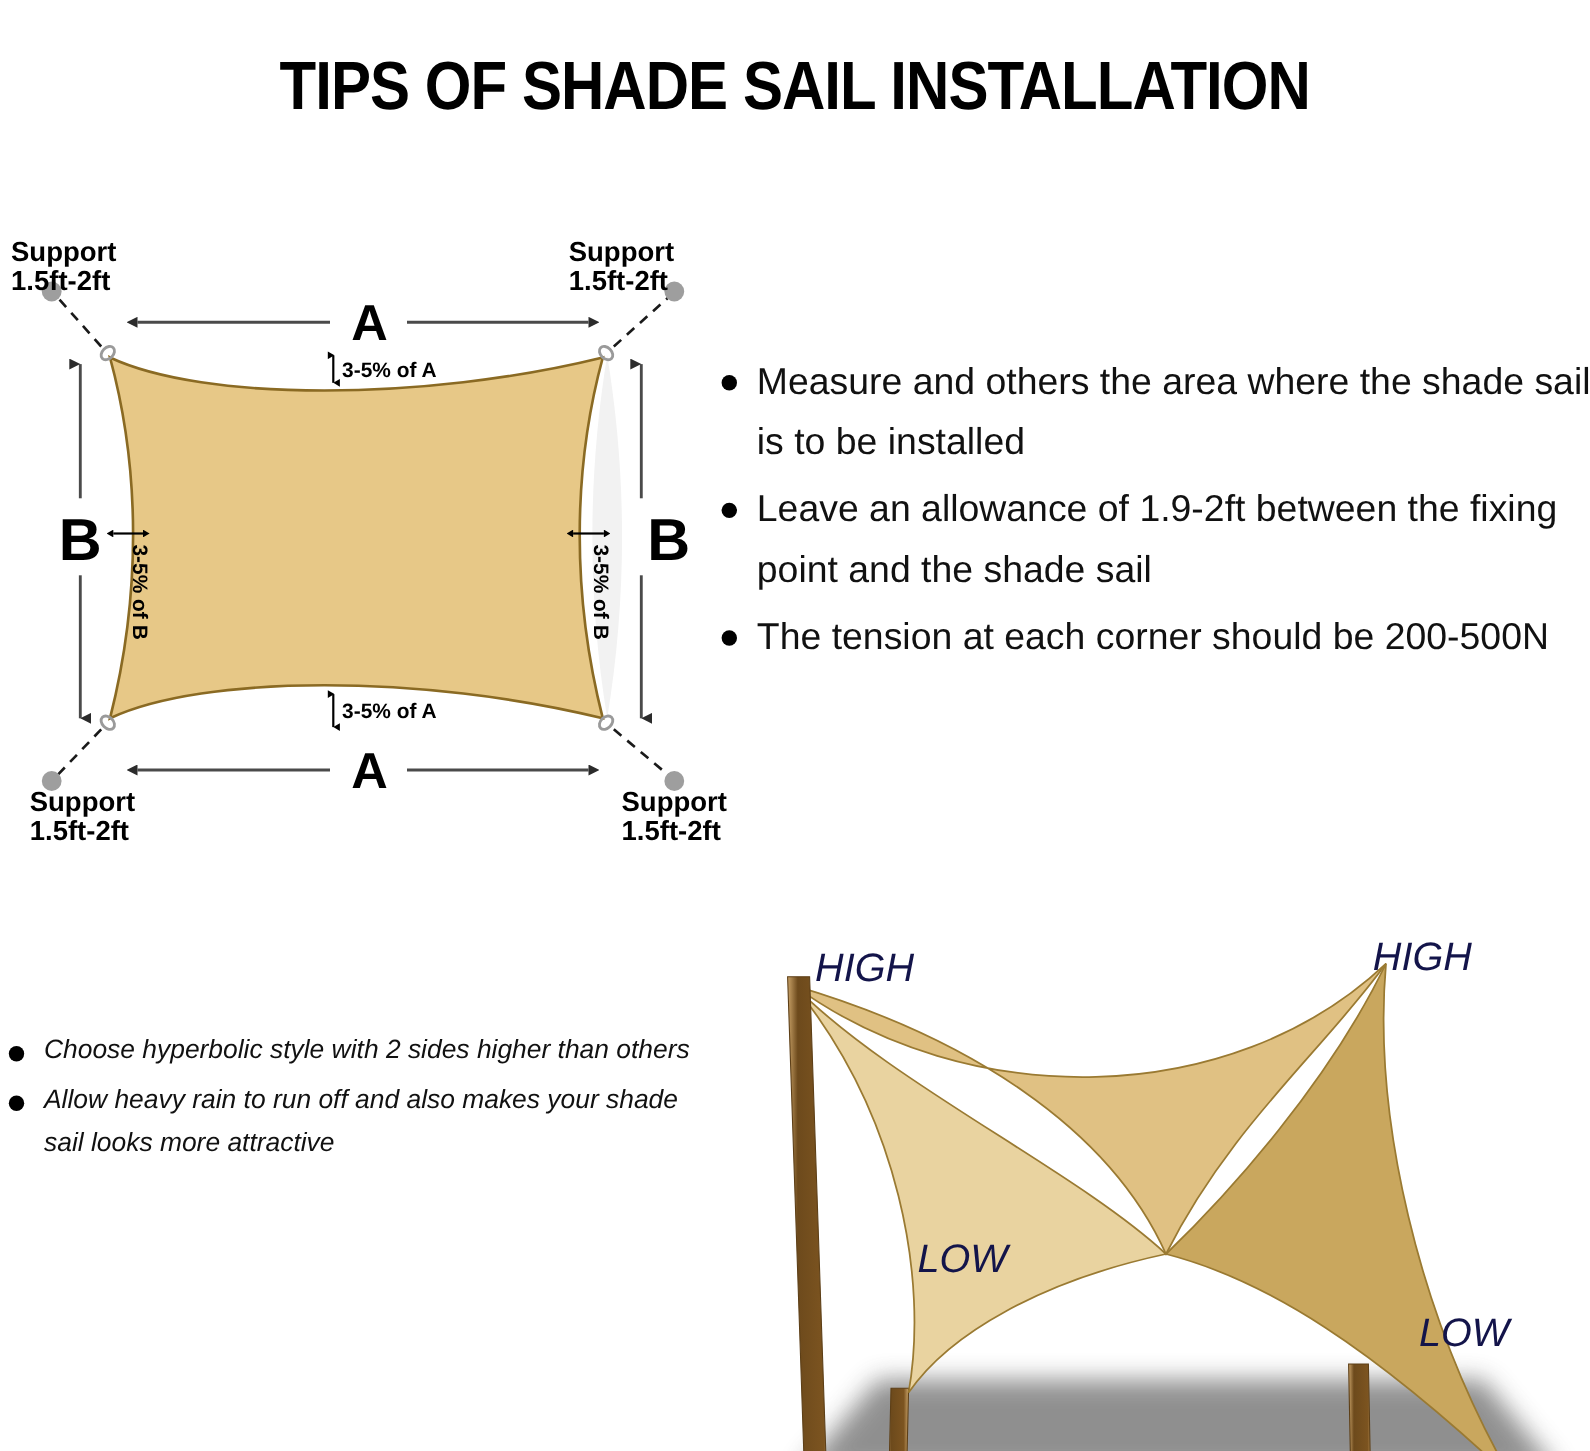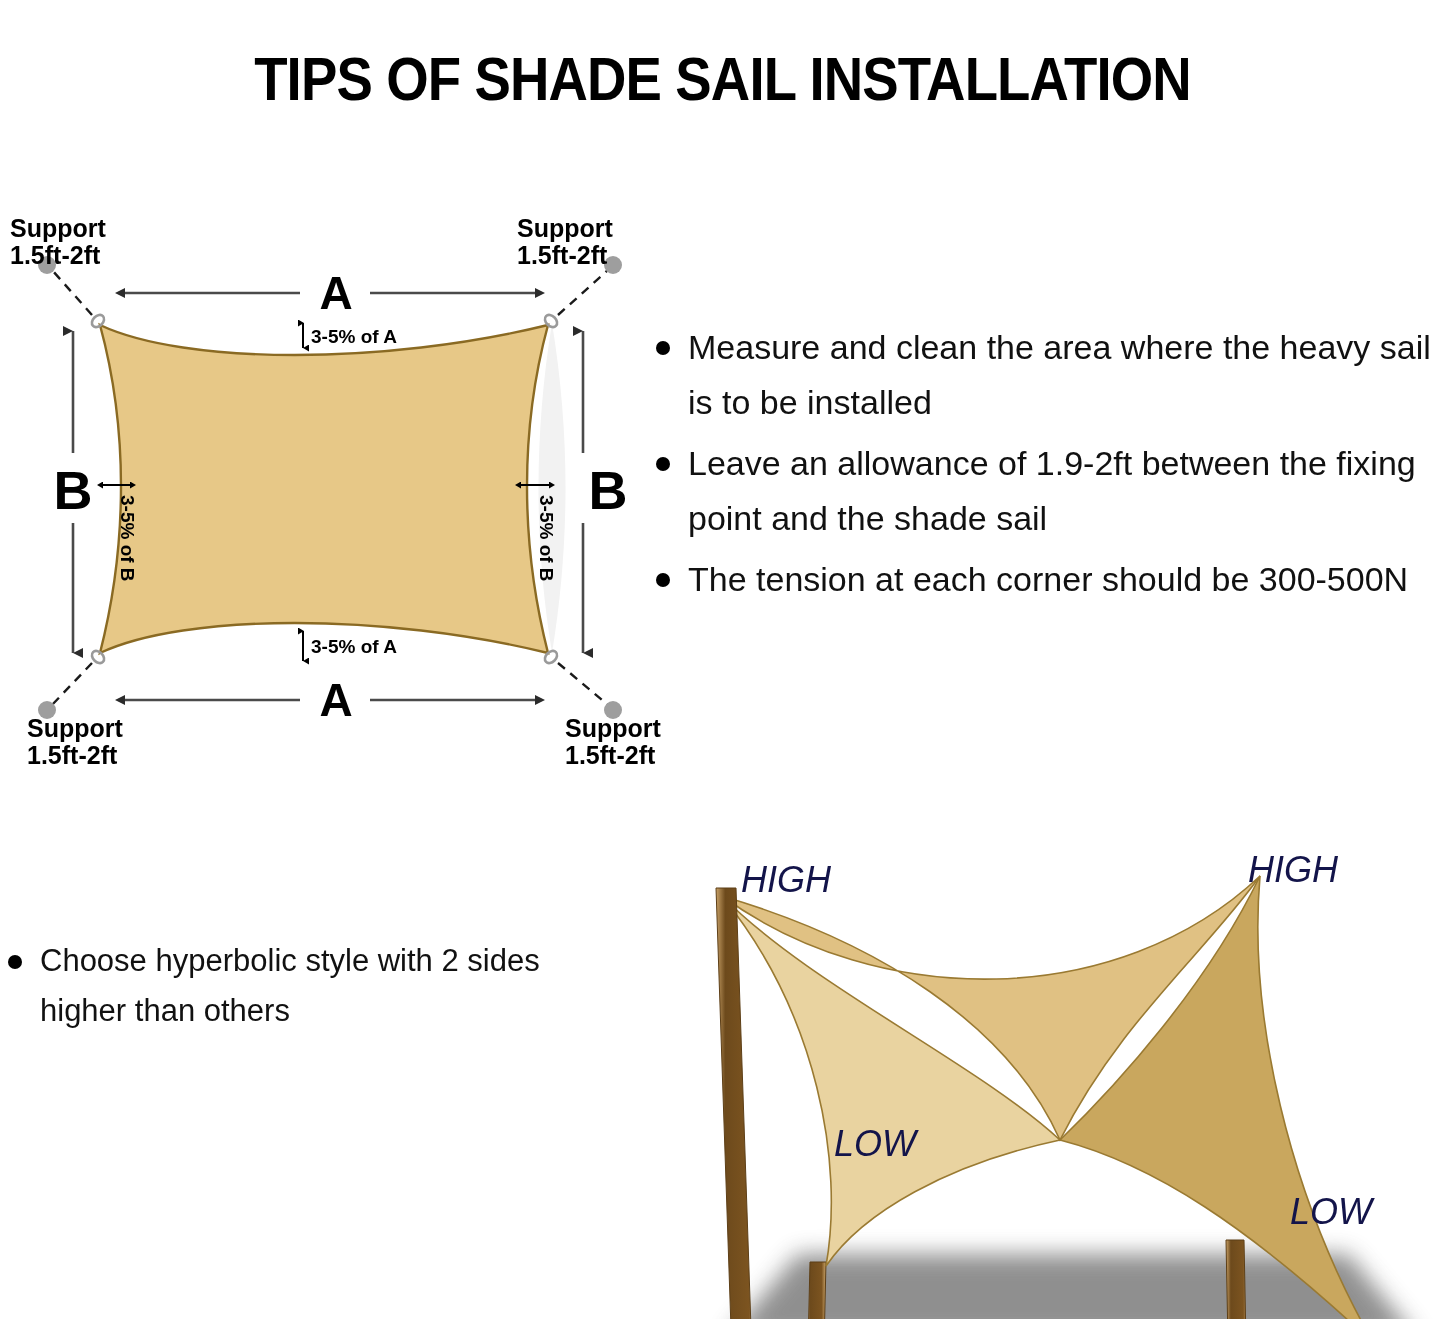--- a/index.html
+++ b/index.html
@@ -74,22 +74,23 @@
     top: 272px;
     width: 800px;
     font-size: 34px;
     line-height: 1.62;
   }
 
   #tips-left {
     left: 0px;
     top: 888px;
     width: 630px;
-    font-size: 31px;
+    font-size: 24px;
     line-height: 1.62;
+    font-style: italic;
   }
 
   
   #hyper-diagram {
     position: absolute;
     left: 648px;
     top: 786px;
     width: 797px;
     height: 533px;
     font-style: italic;
@@ -215,33 +216,36 @@
 
       <g>
         <text x="565" y="524" font-family="Liberation Sans, sans-serif" font-size="25" font-weight="bold" fill="#000">Support</text>
         <text x="565" y="551" font-family="Liberation Sans, sans-serif" font-size="25" font-weight="bold" fill="#000">1.5ft-2ft</text>
       </g>
     </svg>
   </div>
 
   <ul id="tips-right" class="bullet-list">
     <li>
-      <span>Measure and clean the area where the heavy sail is to be installed</span>
+      <span>Measure and others the area where the shade sail is to be installed</span>
     </li>
     <li>
       <span>Leave an allowance of 1.9-2ft between the fixing point and the shade sail</span>
     </li>
     <li>
-      <span>The tension at each corner should be 300-500N</span>
+      <span>The tension at each corner should be 200-500N</span>
     </li>
   </ul>
 
   <ul id="tips-left" class="bullet-list">
     <li>
       <span>Choose hyperbolic style with 2 sides higher than others</span>
+    </li>
+    <li>
+      <span>Allow heavy rain to run off and also makes your shade sail looks more attractive</span>
     </li>
   </ul>
 
   <div id="hyper-diagram">
     <svg width="797" height="533" viewBox="0 0 797 533" xmlns="http://www.w3.org/2000/svg">
       <defs>
         <filter id="shadowBlur" x="-30%" y="-60%" width="160%" height="220%">
           <feGaussianBlur stdDeviation="11"></feGaussianBlur>
         </filter>
         <linearGradient id="postGrad" x1="0" y1="0" x2="1" y2="0">

